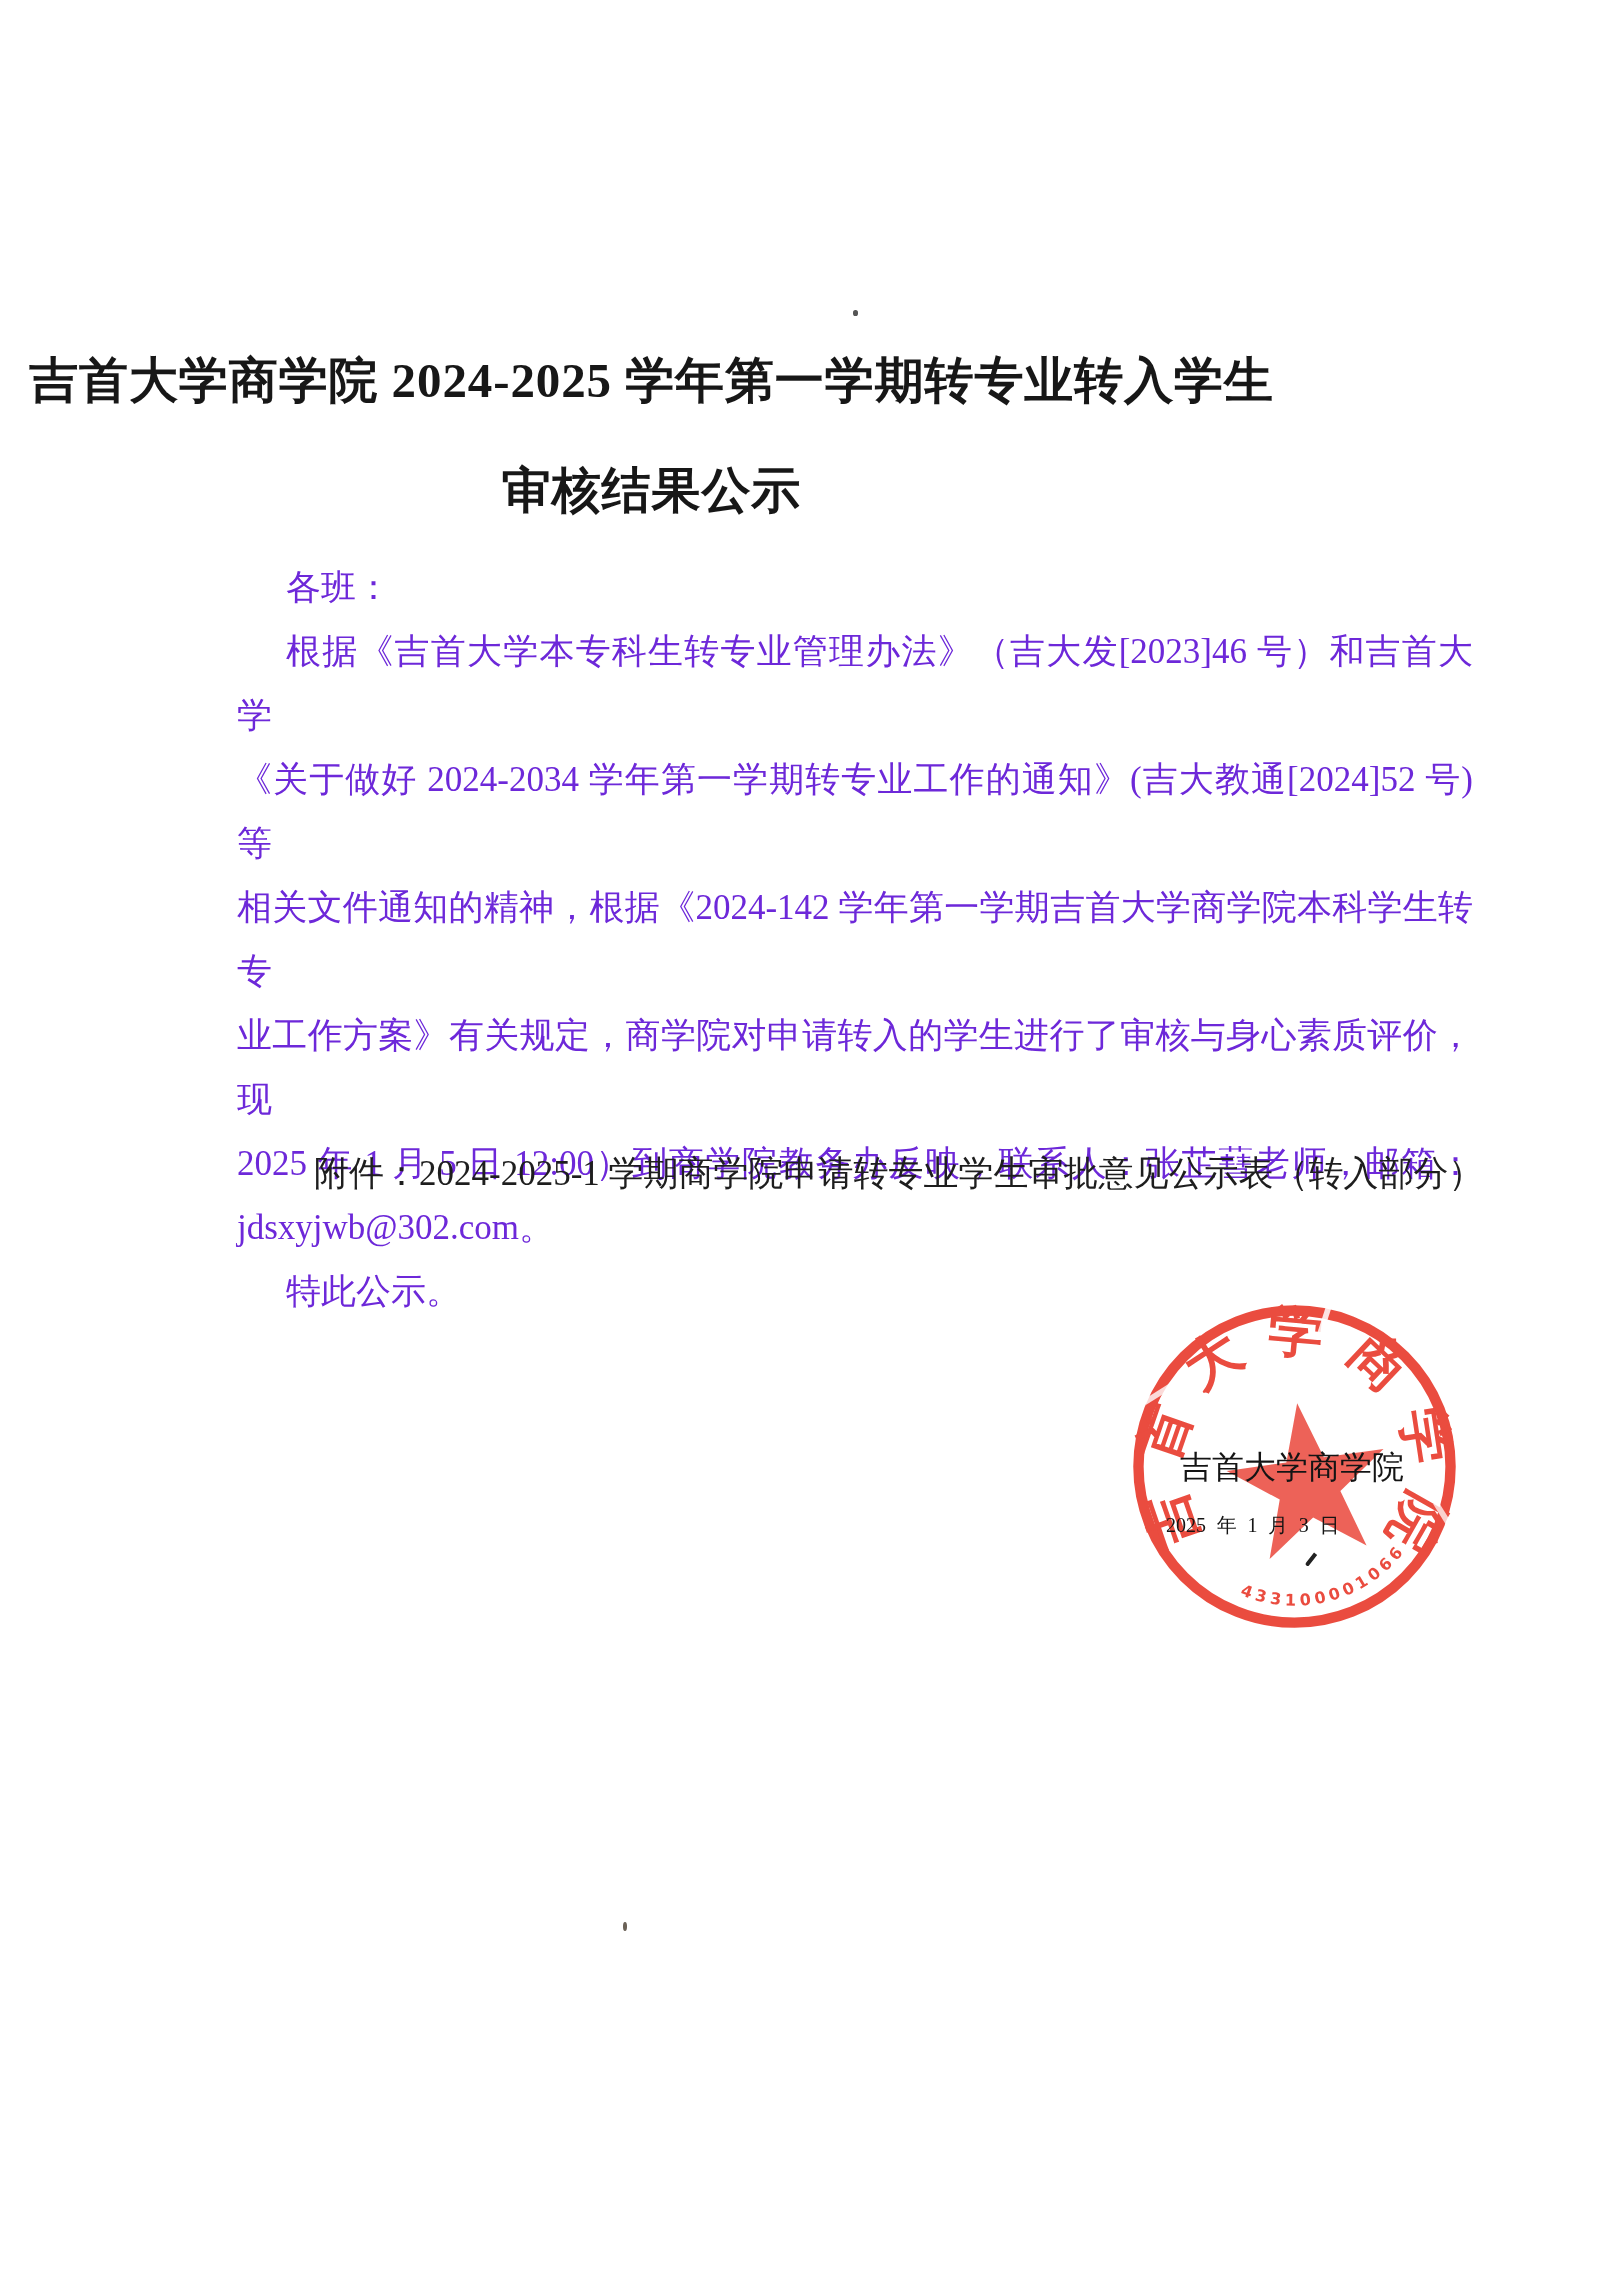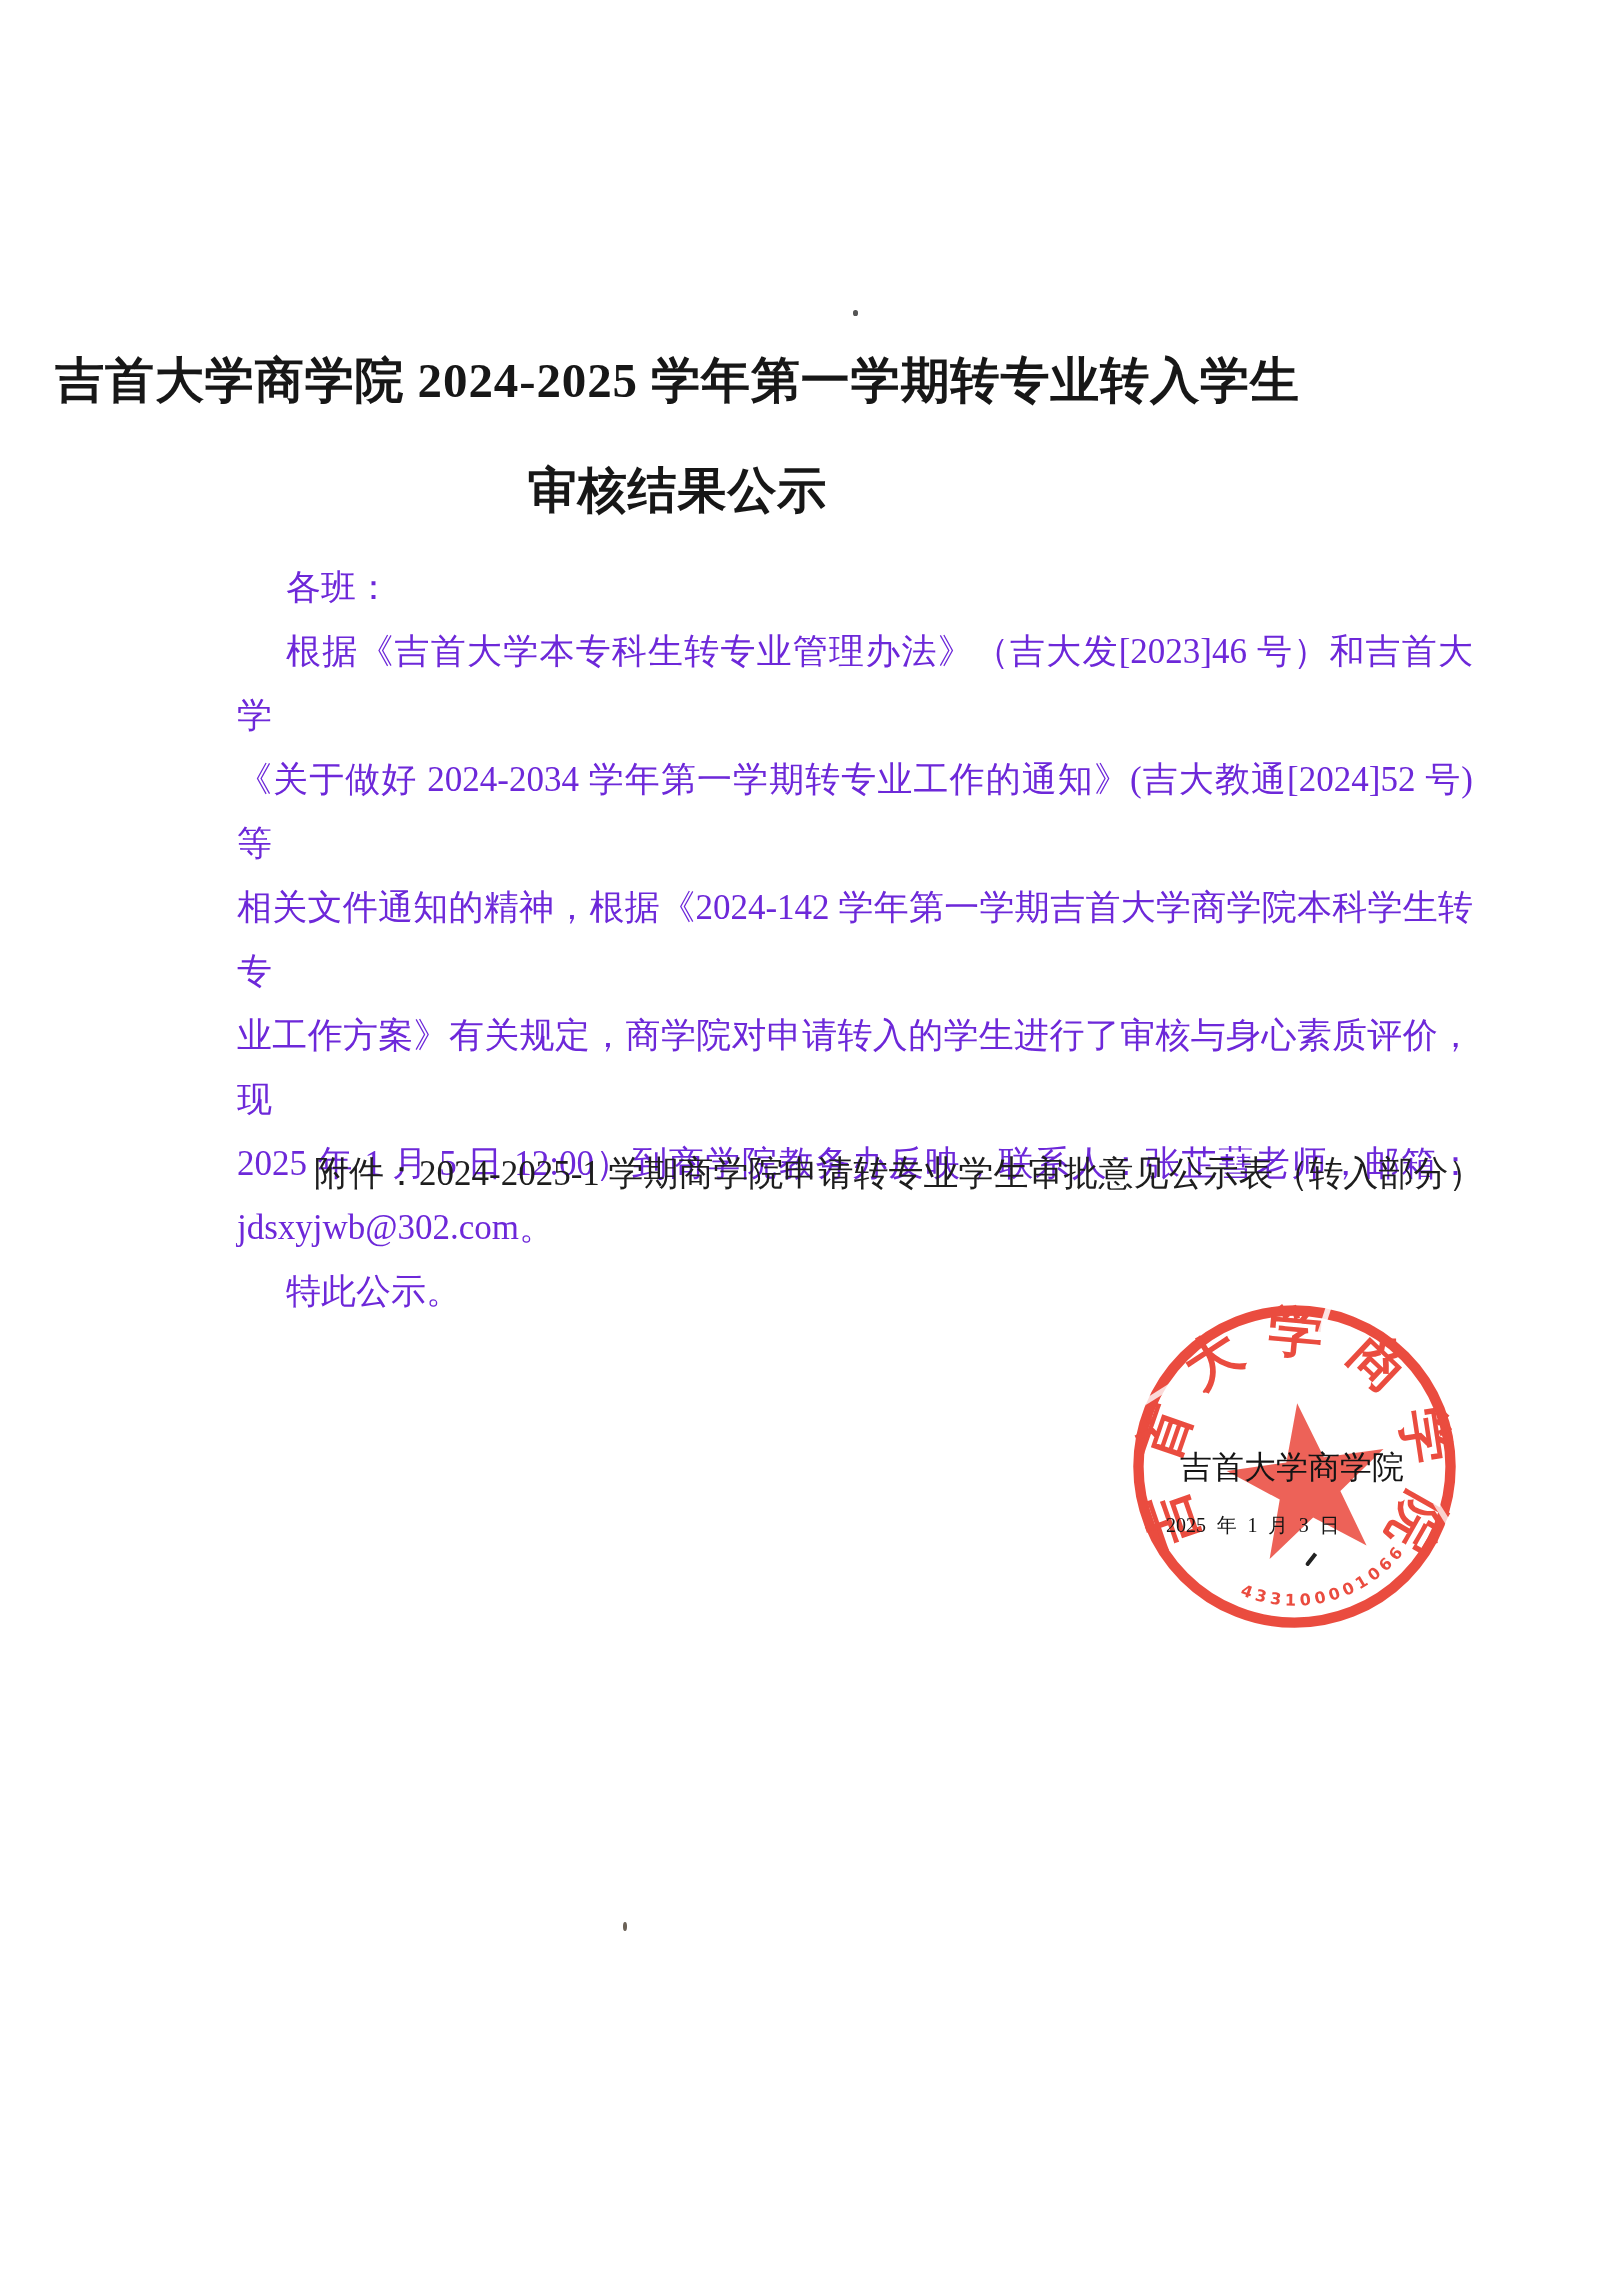--- a/index.html
+++ b/index.html
@@ -14,21 +14,20 @@
   }
   .doc-title{
     position:absolute;
     left:0; width:1303px;
     text-align:center;
     font-size:49px;
     font-weight:bold;
     color:#171717;
     letter-spacing:0.9px;
     white-space:nowrap;
-    margin-left:26px;
   }
   .title-1{top:348px;}
   .title-2{top:458px;}
   .body-block{
     position:absolute;
     left:237px; top:556px;
     width:1236px;
     font-size:35px;
     line-height:64px;
     color:#6d28d9;

